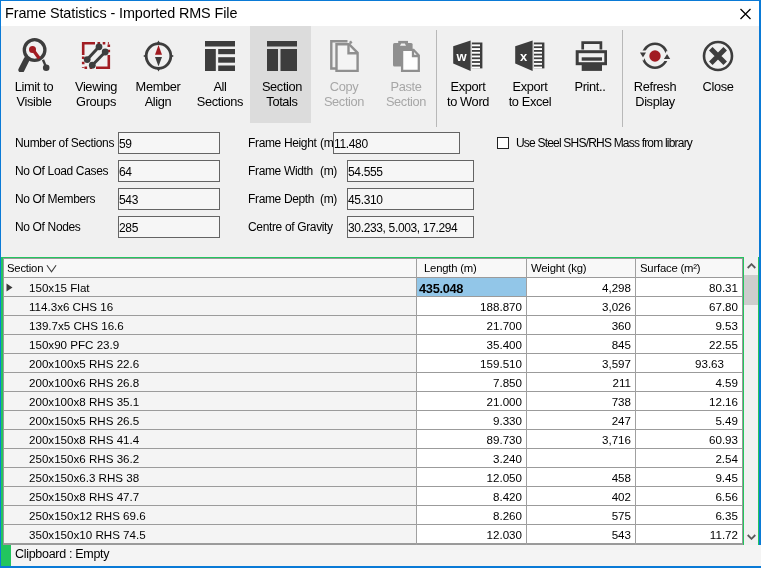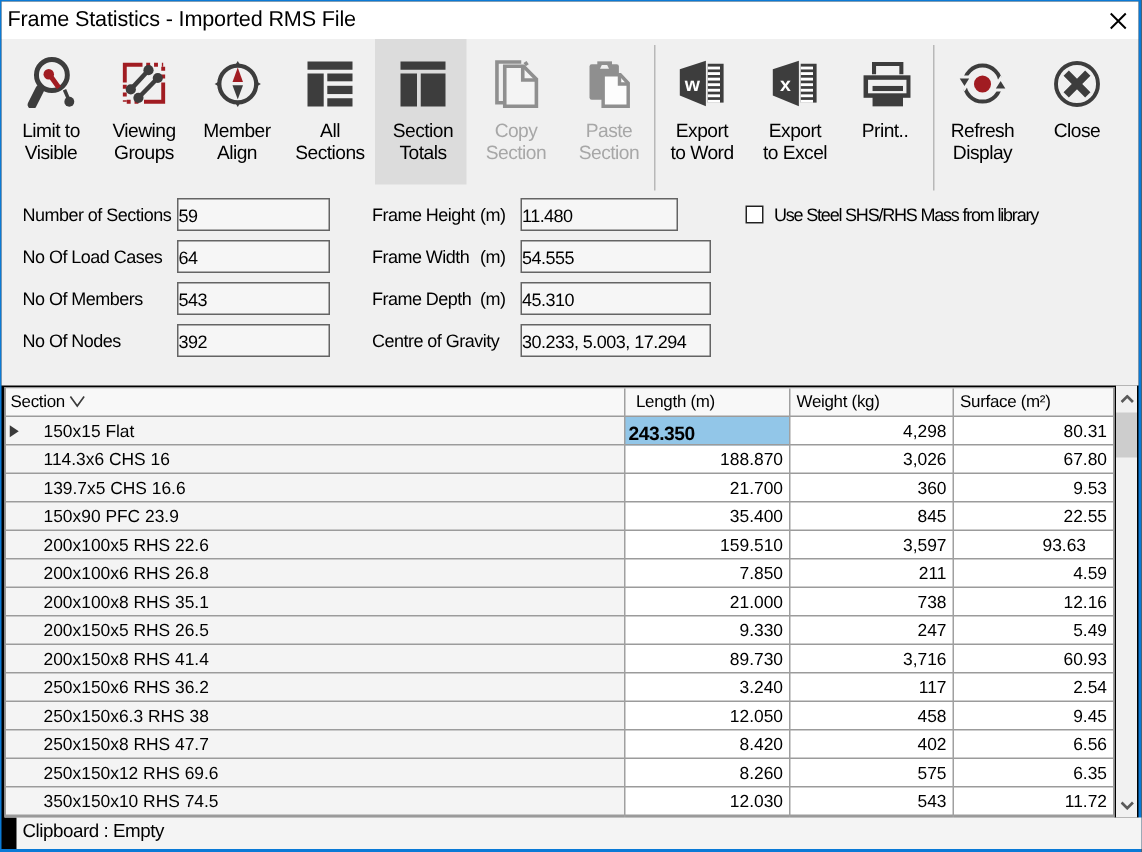--- a/index.html
+++ b/index.html
@@ -1,19 +1,19 @@
 <!DOCTYPE html>
 <html><head>
 <meta charset="utf-8">
 <style>
 * { margin:0; padding:0; box-sizing:border-box; }
 html,body { width:761px; height:568px; overflow:hidden; }
 body { font-family:"Liberation Sans", sans-serif; position:relative; background:#f0f0f0; }
 #win { position:absolute; left:0; top:0; width:761px; height:568px;
-  border:1px solid #0a7ad6; border-right-width:2px; border-bottom-width:2px; background:#000000; }
+  border:1px solid #0a7ad6; border-right-width:2px; border-bottom-width:2px; background:#22c55e; }
 #titlebar { position:absolute; left:0; top:0; width:758px; height:25px; background:#ffffff; }
 #titletext { position:absolute; left:4px; top:4px; font-size:14.4px; letter-spacing:-0.1px; color:#000; }
 #titleclose { position:absolute; left:732px; top:2px; width:22px; height:20px; }
 #toolbar { position:absolute; left:0; top:25px; width:758px; height:104px; background:#f0f0f0; }
 .tbsel { position:absolute; left:249px; top:0px; width:61px; height:97px; background:#dcdcdc; }
 .tbsep { position:absolute; top:4px; width:1px; height:97px; background:#b8b8b8; }
 .tbtn { position:absolute; top:0; width:62px; height:104px; }
 .ticon { position:absolute; top:12px; left:50%; margin-left:-17px; width:34px; height:34px; }
 .tlab { position:absolute; top:54px; left:50%; width:74px; margin-left:-37px; text-align:center;
   font-size:12.8px; line-height:14.7px; color:#000; letter-spacing:-0.35px; }
@@ -185,46 +185,46 @@
 </div>
   </div>
   <div id="form">
     <div class="flabel" style="left:14px; top:6px">Number of Sections</div>
     <div class="flabel" style="left:14px; top:34px">No Of Load Cases</div>
     <div class="flabel" style="left:14px; top:62px">No Of Members</div>
     <div class="flabel" style="left:14px; top:90px">No Of Nodes</div>
     <div class="fbox" style="left:117px; top:2px;  width:102px">59</div>
     <div class="fbox" style="left:117px; top:30px; width:102px">64</div>
     <div class="fbox" style="left:117px; top:58px; width:102px">543</div>
-    <div class="fbox" style="left:117px; top:86px; width:102px">392</div>
+    <div class="fbox" style="left:117px; top:86px; width:102px">285</div>
     <div class="flabel" style="left:247px; top:6px">Frame Height</div>
     <div class="flabel" style="left:247px; top:34px">Frame Width</div>
     <div class="flabel" style="left:247px; top:62px">Frame Depth</div>
     <div class="flabel" style="left:247px; top:90px">Centre of Gravity</div>
     <div class="flabel" style="left:319px; top:6px">(m)</div>
     <div class="flabel" style="left:319px; top:34px">(m)</div>
     <div class="flabel" style="left:319px; top:62px">(m)</div>
-    <div class="fbox" style="left:346px; top:2px;  width:105px">11.480</div>
+    <div class="fbox" style="left:332px; top:2px;  width:127px">11.480</div>
     <div class="fbox" style="left:346px; top:30px; width:127px">54.555</div>
     <div class="fbox" style="left:346px; top:58px; width:127px">45.310</div>
     <div class="fbox" style="left:346px; top:86px; width:127px">30.233, 5.003, 17.294</div>
     <div id="cbx"></div>
     <div class="flabel" style="left:515px; top:6px; letter-spacing:-0.8px">Use Steel SHS/RHS Mass from library</div>
   </div>
   <div id="grid">
 <div class="hrow">
 <div class="hcell" style="left:3px">Section <svg width="11" height="9" viewBox="0 0 12 9" style="vertical-align:-1px">
             <path d="M1 1 L6 8 L11 1" fill="none" stroke="#3c3c3c" stroke-width="1.2"></path>
           </svg></div>
 <div class="hcell" style="left:420px">Length (m)</div>
 <div class="hcell" style="left:527px">Weight (kg)</div>
 <div class="hcell" style="left:636px">Surface (m²)</div>
 </div>
 <div class="csec" style="top:19.00px;height:19.00px">150x15 Flat</div>
-<div class="cnum bsel" style="left:412px;width:110px;top:19.00px;height:19.00px">243.350</div>
+<div class="cnum bsel" style="left:412px;width:110px;top:19.00px;height:19.00px">435.048</div>
 <svg style="position:absolute;left:2px;top:24.00px" width="7" height="9" viewBox="0 0 7 9">
         <path d="M0.5 0.5 L6.5 4.5 L0.5 8.5 Z" fill="#3a3a3a"></path>
       </svg>
 <div class="cnum" style="left:522px;width:109px;top:19.00px;height:19.00px">4,298</div>
 <div class="cnum" style="left:631px;width:107px;top:19.00px;height:19.00px">80.31</div>
 <div class="csec" style="top:38.00px;height:19.00px">114.3x6 CHS 16</div>
 <div class="cnum" style="left:412px;width:110px;top:38.00px;height:19.00px">188.870</div>
 <div class="cnum" style="left:522px;width:109px;top:38.00px;height:19.00px">3,026</div>
 <div class="cnum" style="left:631px;width:107px;top:38.00px;height:19.00px">67.80</div>
 <div class="csec" style="top:57.00px;height:19.00px">139.7x5 CHS 16.6</div>
@@ -250,21 +250,20 @@
 <div class="csec" style="top:152.00px;height:19.00px">200x150x5 RHS 26.5</div>
 <div class="cnum" style="left:412px;width:110px;top:152.00px;height:19.00px">9.330</div>
 <div class="cnum" style="left:522px;width:109px;top:152.00px;height:19.00px">247</div>
 <div class="cnum" style="left:631px;width:107px;top:152.00px;height:19.00px">5.49</div>
 <div class="csec" style="top:171.00px;height:19.00px">200x150x8 RHS 41.4</div>
 <div class="cnum" style="left:412px;width:110px;top:171.00px;height:19.00px">89.730</div>
 <div class="cnum" style="left:522px;width:109px;top:171.00px;height:19.00px">3,716</div>
 <div class="cnum" style="left:631px;width:107px;top:171.00px;height:19.00px">60.93</div>
 <div class="csec" style="top:190.00px;height:19.00px">250x150x6 RHS 36.2</div>
 <div class="cnum" style="left:412px;width:110px;top:190.00px;height:19.00px">3.240</div>
-<div class="cnum" style="left:522px;width:109px;top:190.00px;height:19.00px">117</div>
 <div class="cnum" style="left:631px;width:107px;top:190.00px;height:19.00px">2.54</div>
 <div class="csec" style="top:209.00px;height:19.00px">250x150x6.3 RHS 38</div>
 <div class="cnum" style="left:412px;width:110px;top:209.00px;height:19.00px">12.050</div>
 <div class="cnum" style="left:522px;width:109px;top:209.00px;height:19.00px">458</div>
 <div class="cnum" style="left:631px;width:107px;top:209.00px;height:19.00px">9.45</div>
 <div class="csec" style="top:228.00px;height:19.00px">250x150x8 RHS 47.7</div>
 <div class="cnum" style="left:412px;width:110px;top:228.00px;height:19.00px">8.420</div>
 <div class="cnum" style="left:522px;width:109px;top:228.00px;height:19.00px">402</div>
 <div class="cnum" style="left:631px;width:107px;top:228.00px;height:19.00px">6.56</div>
 <div class="csec" style="top:247.00px;height:19.00px">250x150x12 RHS 69.6</div>

